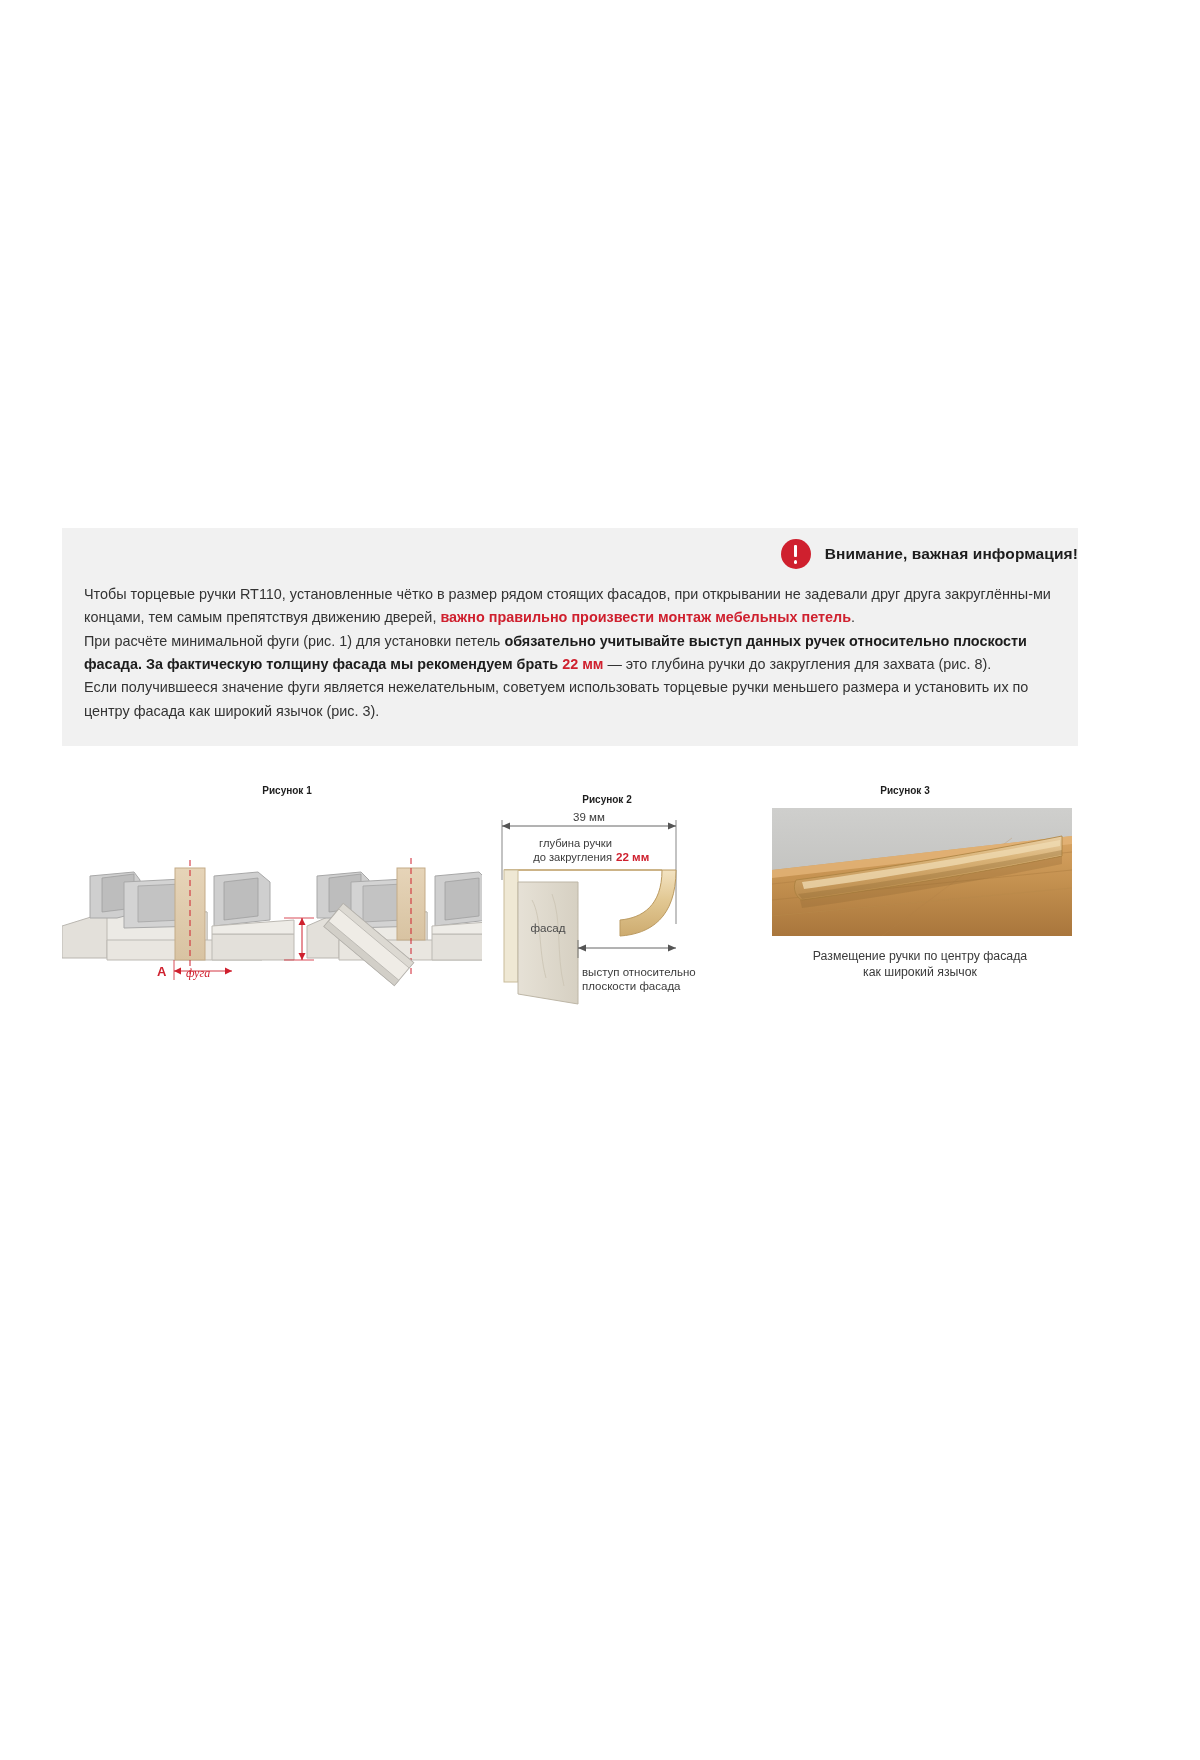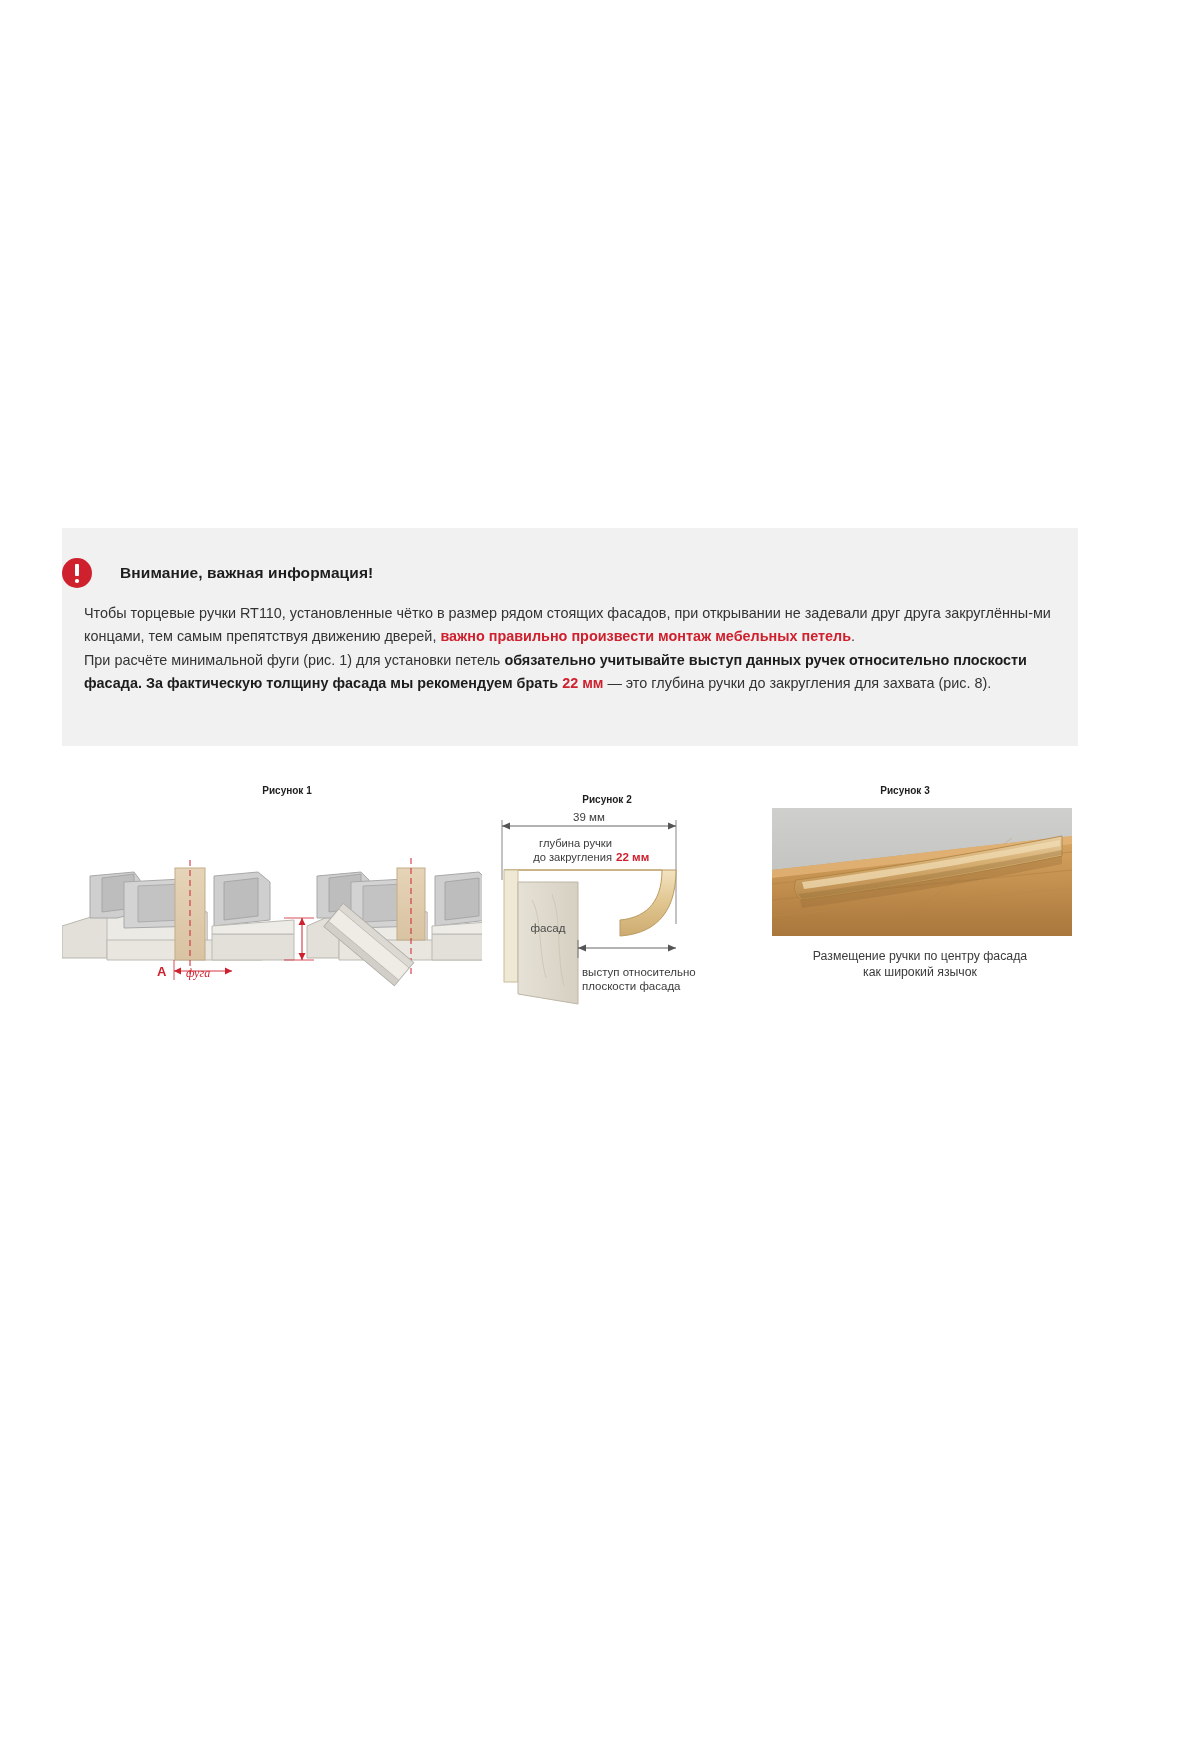--- a/index.html
+++ b/index.html
@@ -20,23 +20,23 @@
     position: absolute;
     left: 62px;
     top: 528px;
     width: 1016px;
     height: 218px;
     background: #f1f1f1;
   }
   .notice-head {
     display: flex;
     align-items: center;
-    justify-content: flex-start;
-    gap: 28px;
-    padding-top: 30px;
+    justify-content: flex-end;
+    gap: 14px;
+    padding-top: 11px;
   }
   .excl-icon {
     width: 30px;
     height: 30px;
     border-radius: 50%;
     background: #cf202e;
     position: relative;
     flex: 0 0 auto;
   }
   .excl-icon::before {
@@ -108,20 +108,21 @@
 <body>
 
 <div class="notice">
   <div class="notice-head">
     <div class="excl-icon"></div>
     <div class="notice-title">Внимание, важная информация!</div>
   </div>
   <div class="notice-body">
     <p><span>Чтобы  торцевые ручки RT110, установленные чётко в размер рядом стоящих фасадов, при открывании не задевали друг друга закруглённы-ми концами, тем самым препятствуя движению дверей, </span><span class="r">важно правильно произвести монтаж мебельных петель</span><span>.</span></p>
     <p><span>При расчёте минимальной фуги (рис. 1) для установки петель </span><span class="b">обязательно учитывайте выступ данных ручек относительно плоскости фасада. За фактическую толщину фасада мы рекомендуем брать </span><span class="r">22 мм</span><span> — это глубина ручки до закругления для захвата (рис. 8).</span></p>
+    <p>Если получившееся значение фуги является нежелательным, советуем использовать торцевые ручки меньшего размера и установить их по центру фасада как широкий язычок (рис. 3).</p>
   </div>
 </div>
 
 <div class="figures">
 
   <div class="fig-title fig1-title">Рисунок 1</div>
   <div class="fig-title fig2-title">Рисунок 2</div>
   <div class="fig-title fig3-title">Рисунок 3</div>
 
   <svg id="fig1-svg" class="fig-svg" width="420" height="220" viewBox="0 0 420 220">

